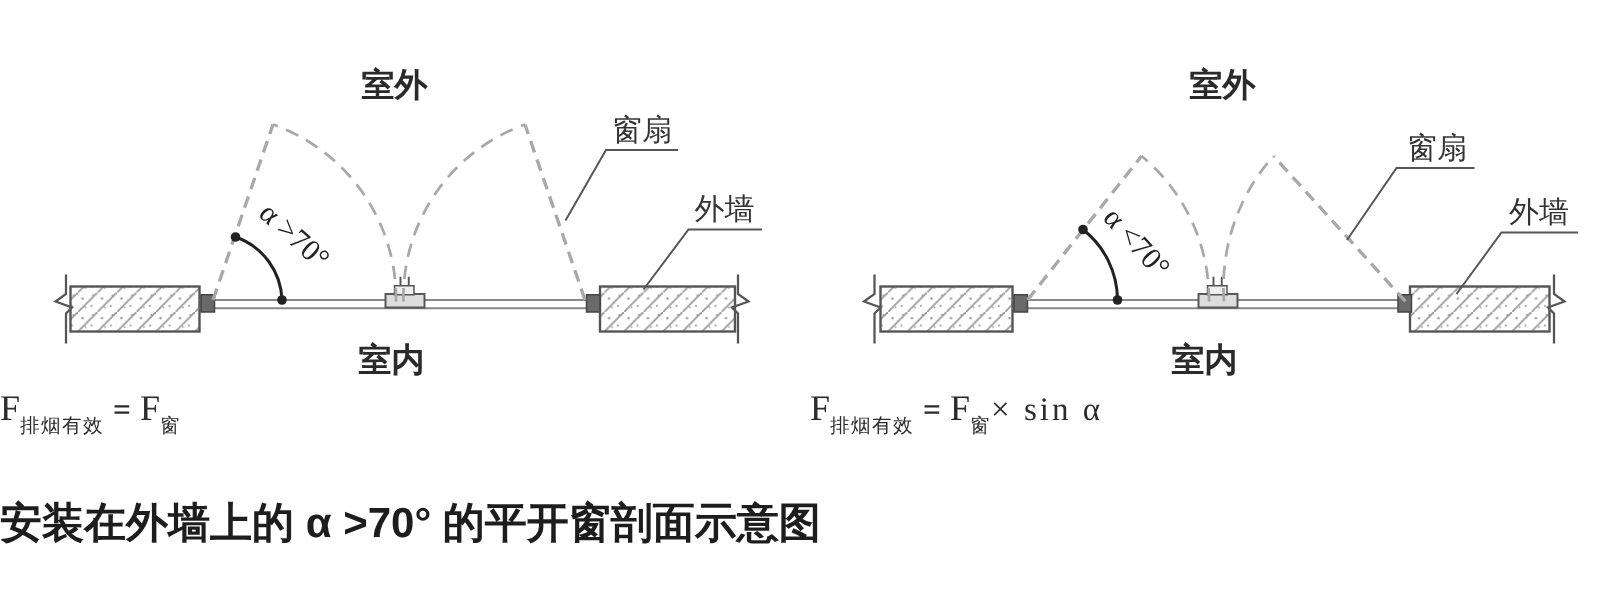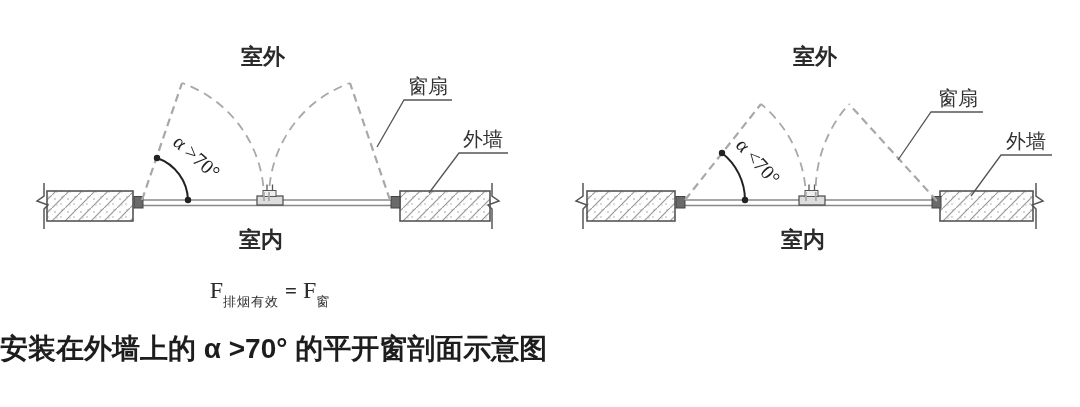--- a/index.html
+++ b/index.html
@@ -5,21 +5,21 @@
   html,body{margin:0;padding:0;background:#ffffff;}
   #stage{
     position:relative;width:1080px;height:407px;background:#ffffff;
     font-family:"Liberation Sans",sans-serif;overflow:hidden;padding-left:19px;
   }
   .panel{position:absolute;top:0;width:540px;height:407px;}
   #panel-left{left:0;}
   #panel-right{left:540px;}
   .diagram-svg{position:absolute;left:0;top:0;}
   .formula{
-    position:absolute;left:0;top:277px;width:540px;text-align:center;
+    position:absolute;left:0;top:260px;width:540px;
     font-family:"Liberation Serif",serif;color:#2b2b2b;font-size:24px;
     white-space:nowrap;
   }
   .formula sub{font-size:13px;letter-spacing:1px;position:relative;top:2px;}
   .formula .f-op{font-size:21px;margin:0 6px;font-weight:bold;}
   .formula .f-extra{font-size:22px;letter-spacing:2px;}
   .caption{
     position:absolute;left:0;top:330px;width:540px;text-align:center;
     font-size:28px;font-weight:bold;color:#1d1d1d;white-space:nowrap;
     letter-spacing:0px;
@@ -142,16 +142,19 @@
         <text class="part-label" x="418" y="105" text-anchor="middle">窗扇</text>
         <polyline points="443,112 391,112 358,160" fill="none" stroke="#555" stroke-width="1.3"></polyline>
       </g>
 
       <g>
         <text class="part-label" x="486" y="148" text-anchor="middle">外墙</text>
         <polyline points="512,155 461,155 431,196" fill="none" stroke="#555" stroke-width="1.3"></polyline>
       </g>
     </svg>
 
+    <div class="formula">
+      <span class="f-base">F</span><sub>排烟有效</sub><span class="f-op">=</span><span class="f-base">F</span><sub>窗</sub><span class="f-extra">× sin α</span>
+    </div>
 
   </div>
 
 </div>
 
 </body></html>

